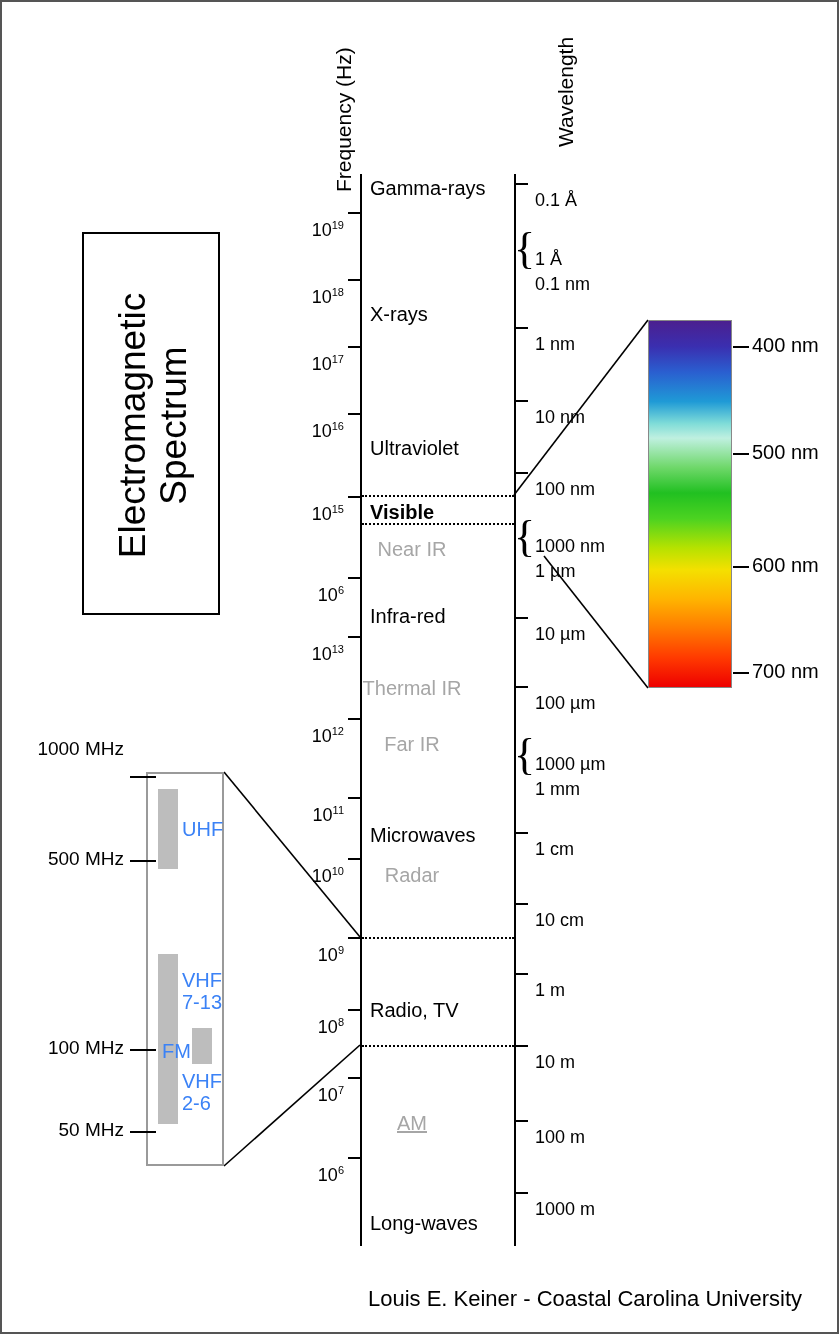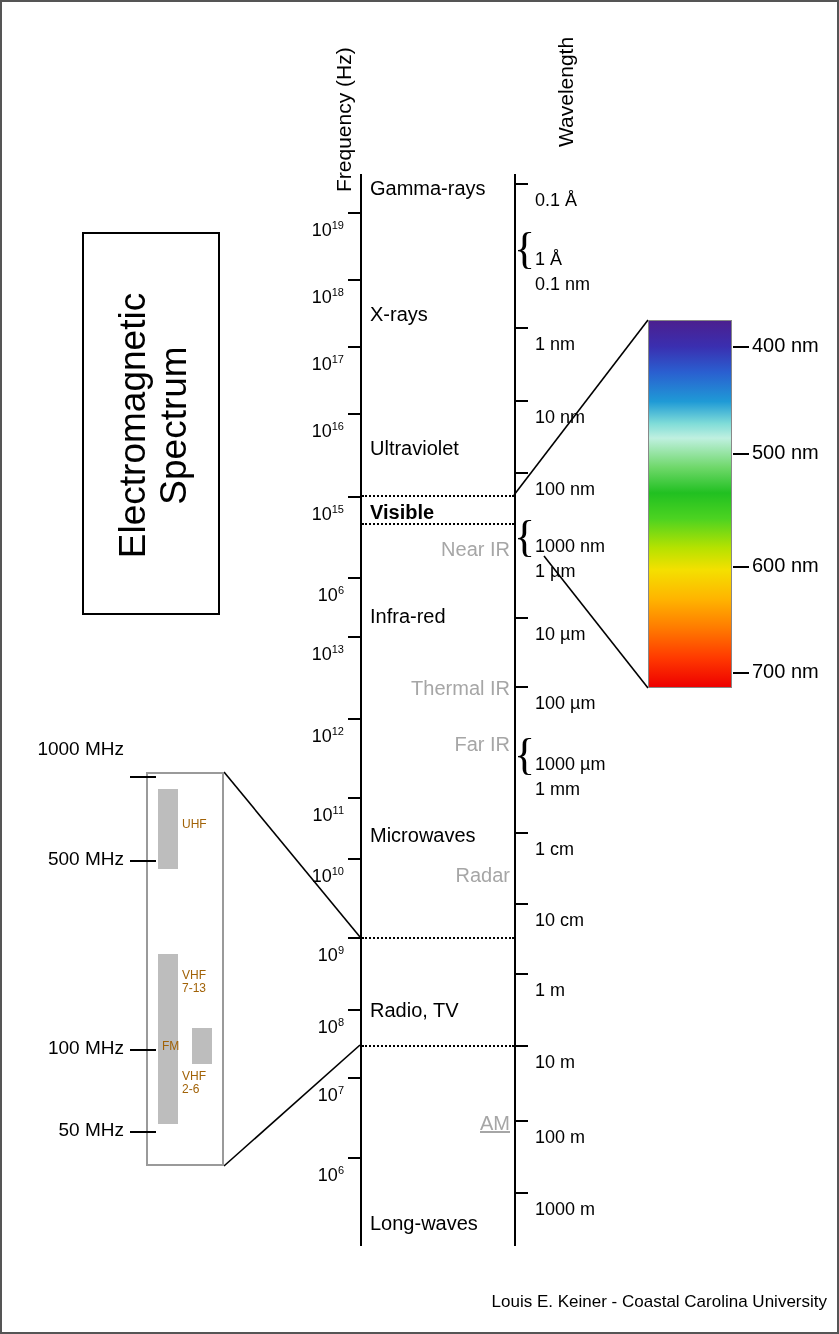--- a/index.html
+++ b/index.html
@@ -87,21 +87,21 @@
   .flabel { left: 306px; text-align: right; width: 36px; }
   .wlabel { left: 533px; }
 
   
   .band {
     position: absolute;
     font-size: 20px;
     color: #000;
     white-space: nowrap;
   }
-  .band.right { text-align: right; }
+  .band.right { text-align: center; }
   .band.gray { color: #a6a6a6; }
 
   
   .dotted {
     position: absolute;
     border-top: 2px dotted #000;
     height: 0;
   }
 
   
@@ -172,22 +172,22 @@
     border: 2px solid #9a9a9a;
     box-sizing: border-box;
     background: #fff;
   }
   .rb-band {
     position: absolute;
     background: #bdbdbd;
   }
   .rb-text {
     position: absolute;
-    font-size: 12px;
-    color: #a16207;
+    font-size: 20px;
+    color: #3b82f6;
     line-height: 1.1;
     white-space: pre-line;
   }
   .rb-tick {
     position: absolute;
     height: 2px;
     background: #000;
     left: 128px;
     width: 26px;
   }
@@ -197,23 +197,23 @@
     color: #000;
     text-align: right;
     width: 110px;
     left: 12px;
     white-space: nowrap;
   }
 
   
   #credit {
     position: absolute;
-    right: 10px;
+    right: 35px;
     bottom: 20px;
-    font-size: 17px;
+    font-size: 22px;
     color: #000;
     margin-top: 40px;
   }
 </style>
 </head>
 <body>
 
 <div id="page">
 
   <div id="title-box">

